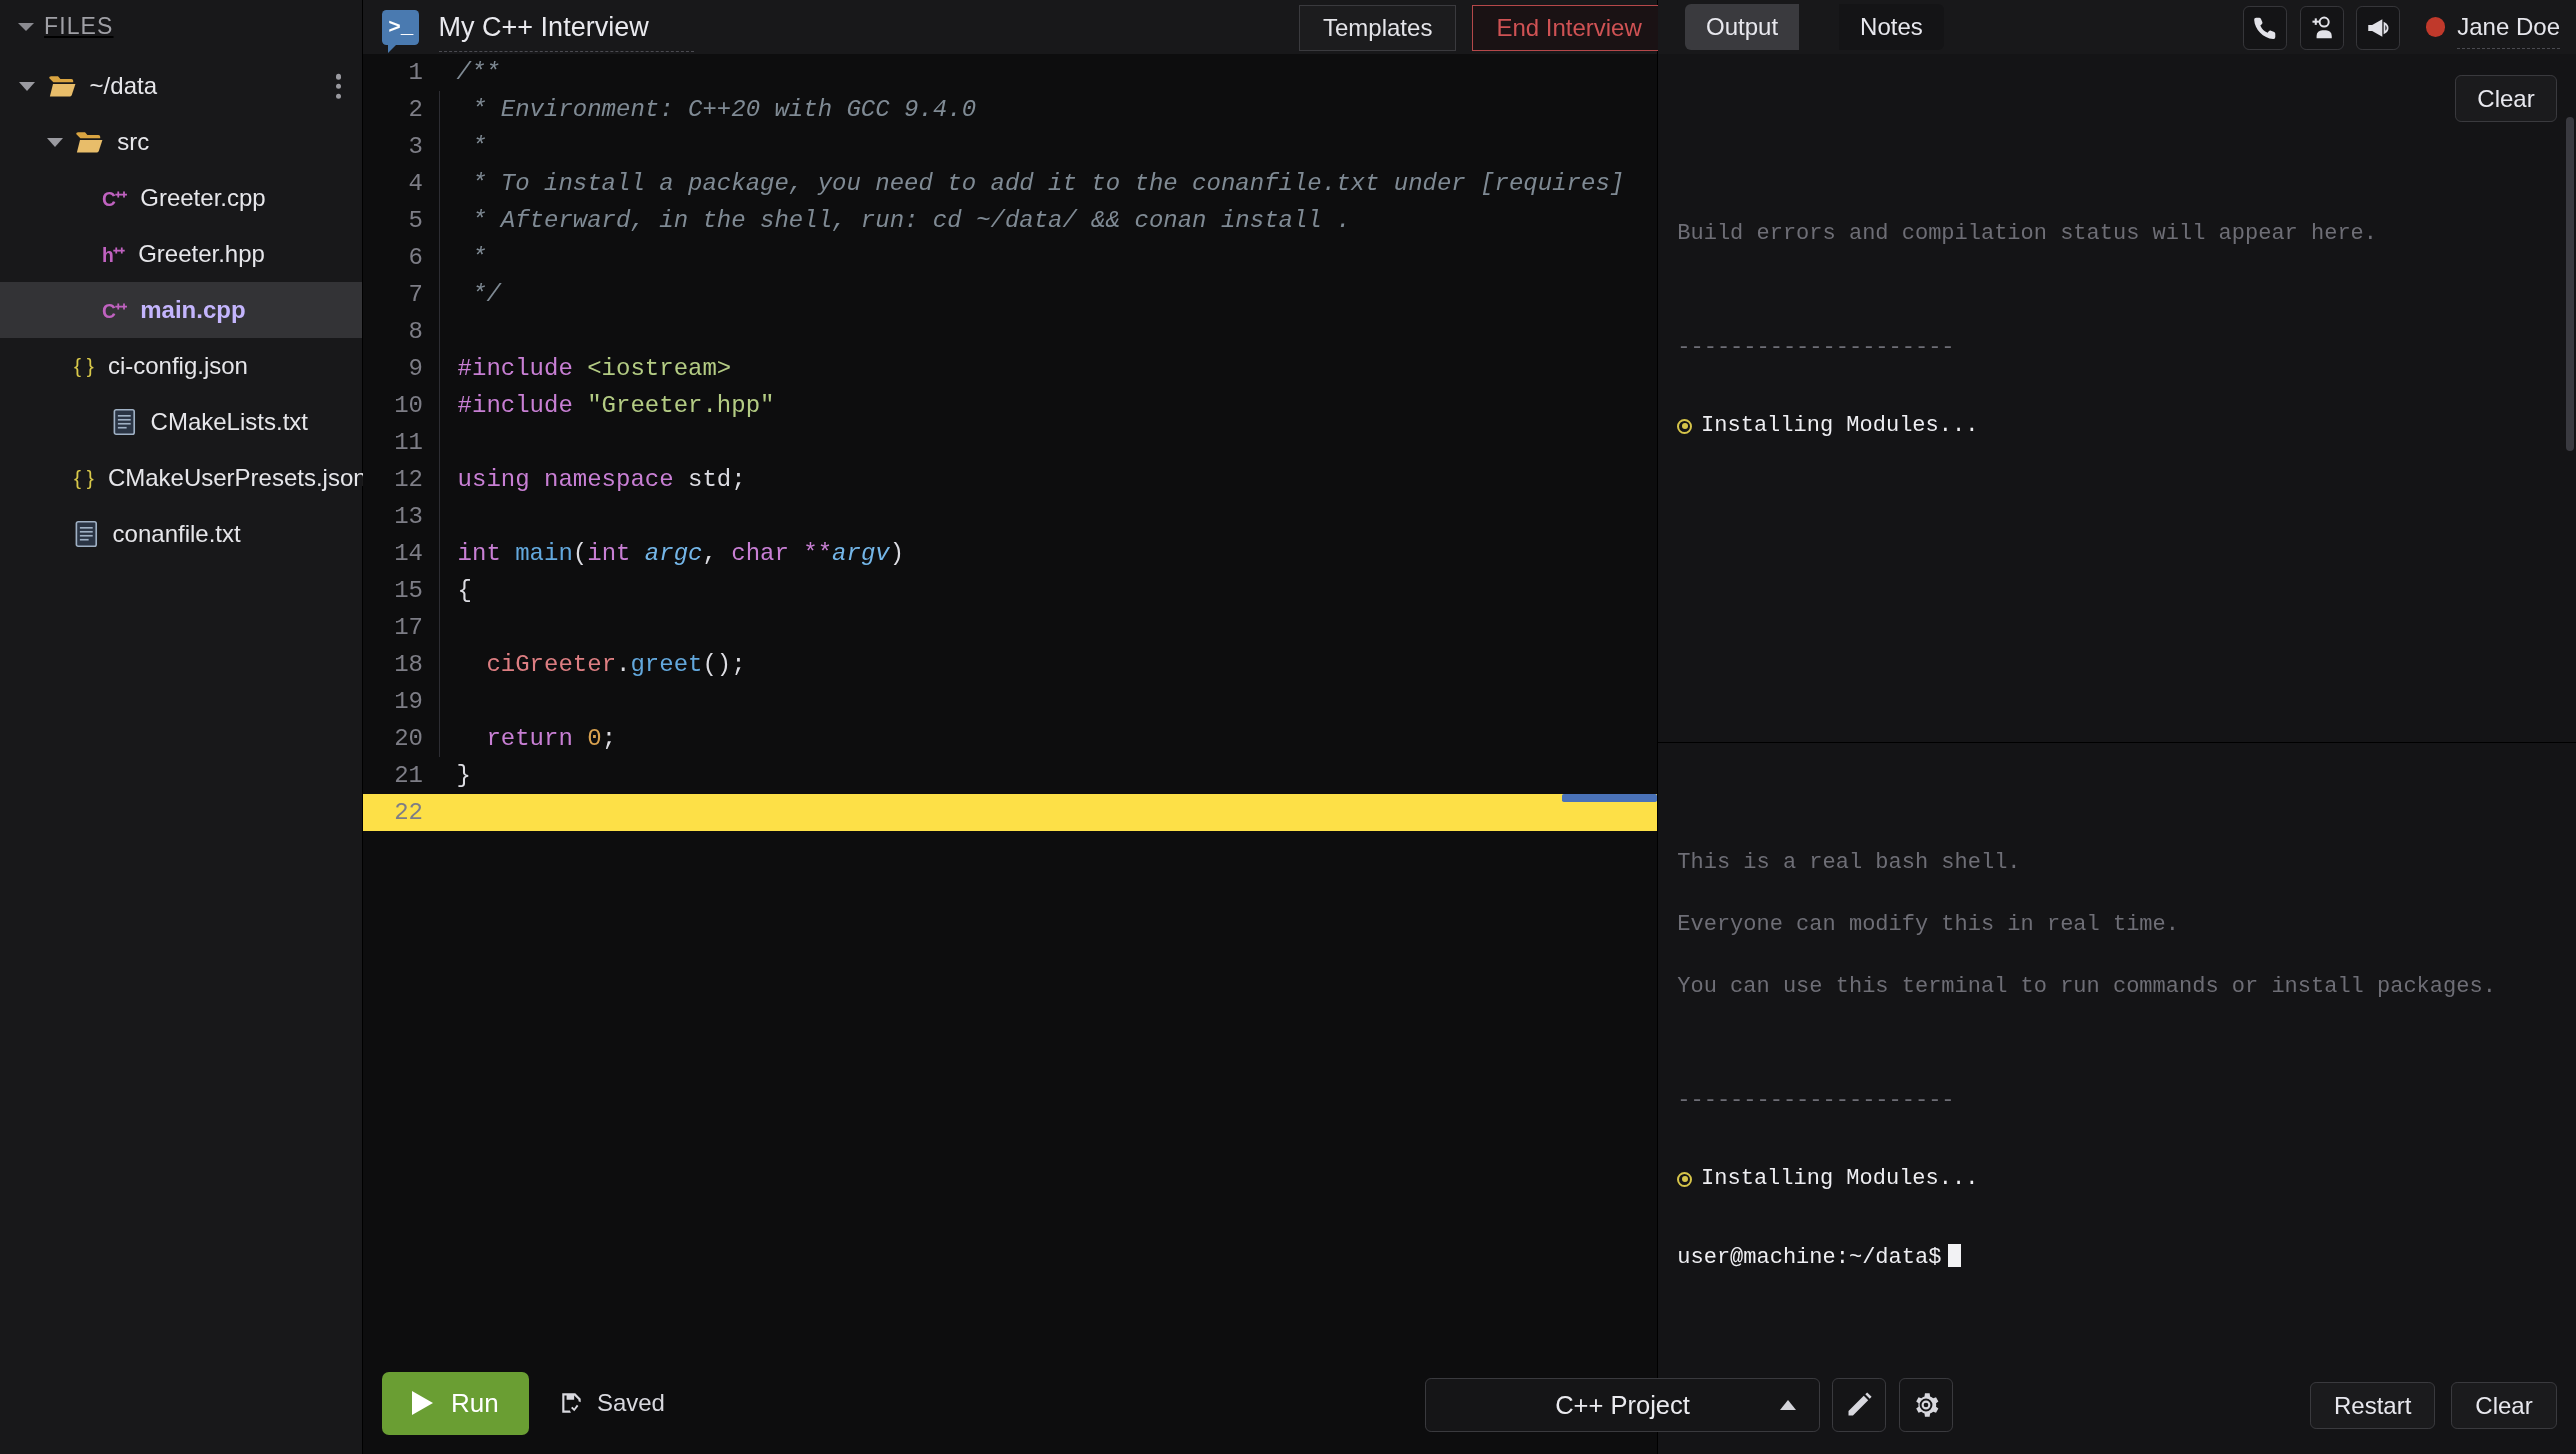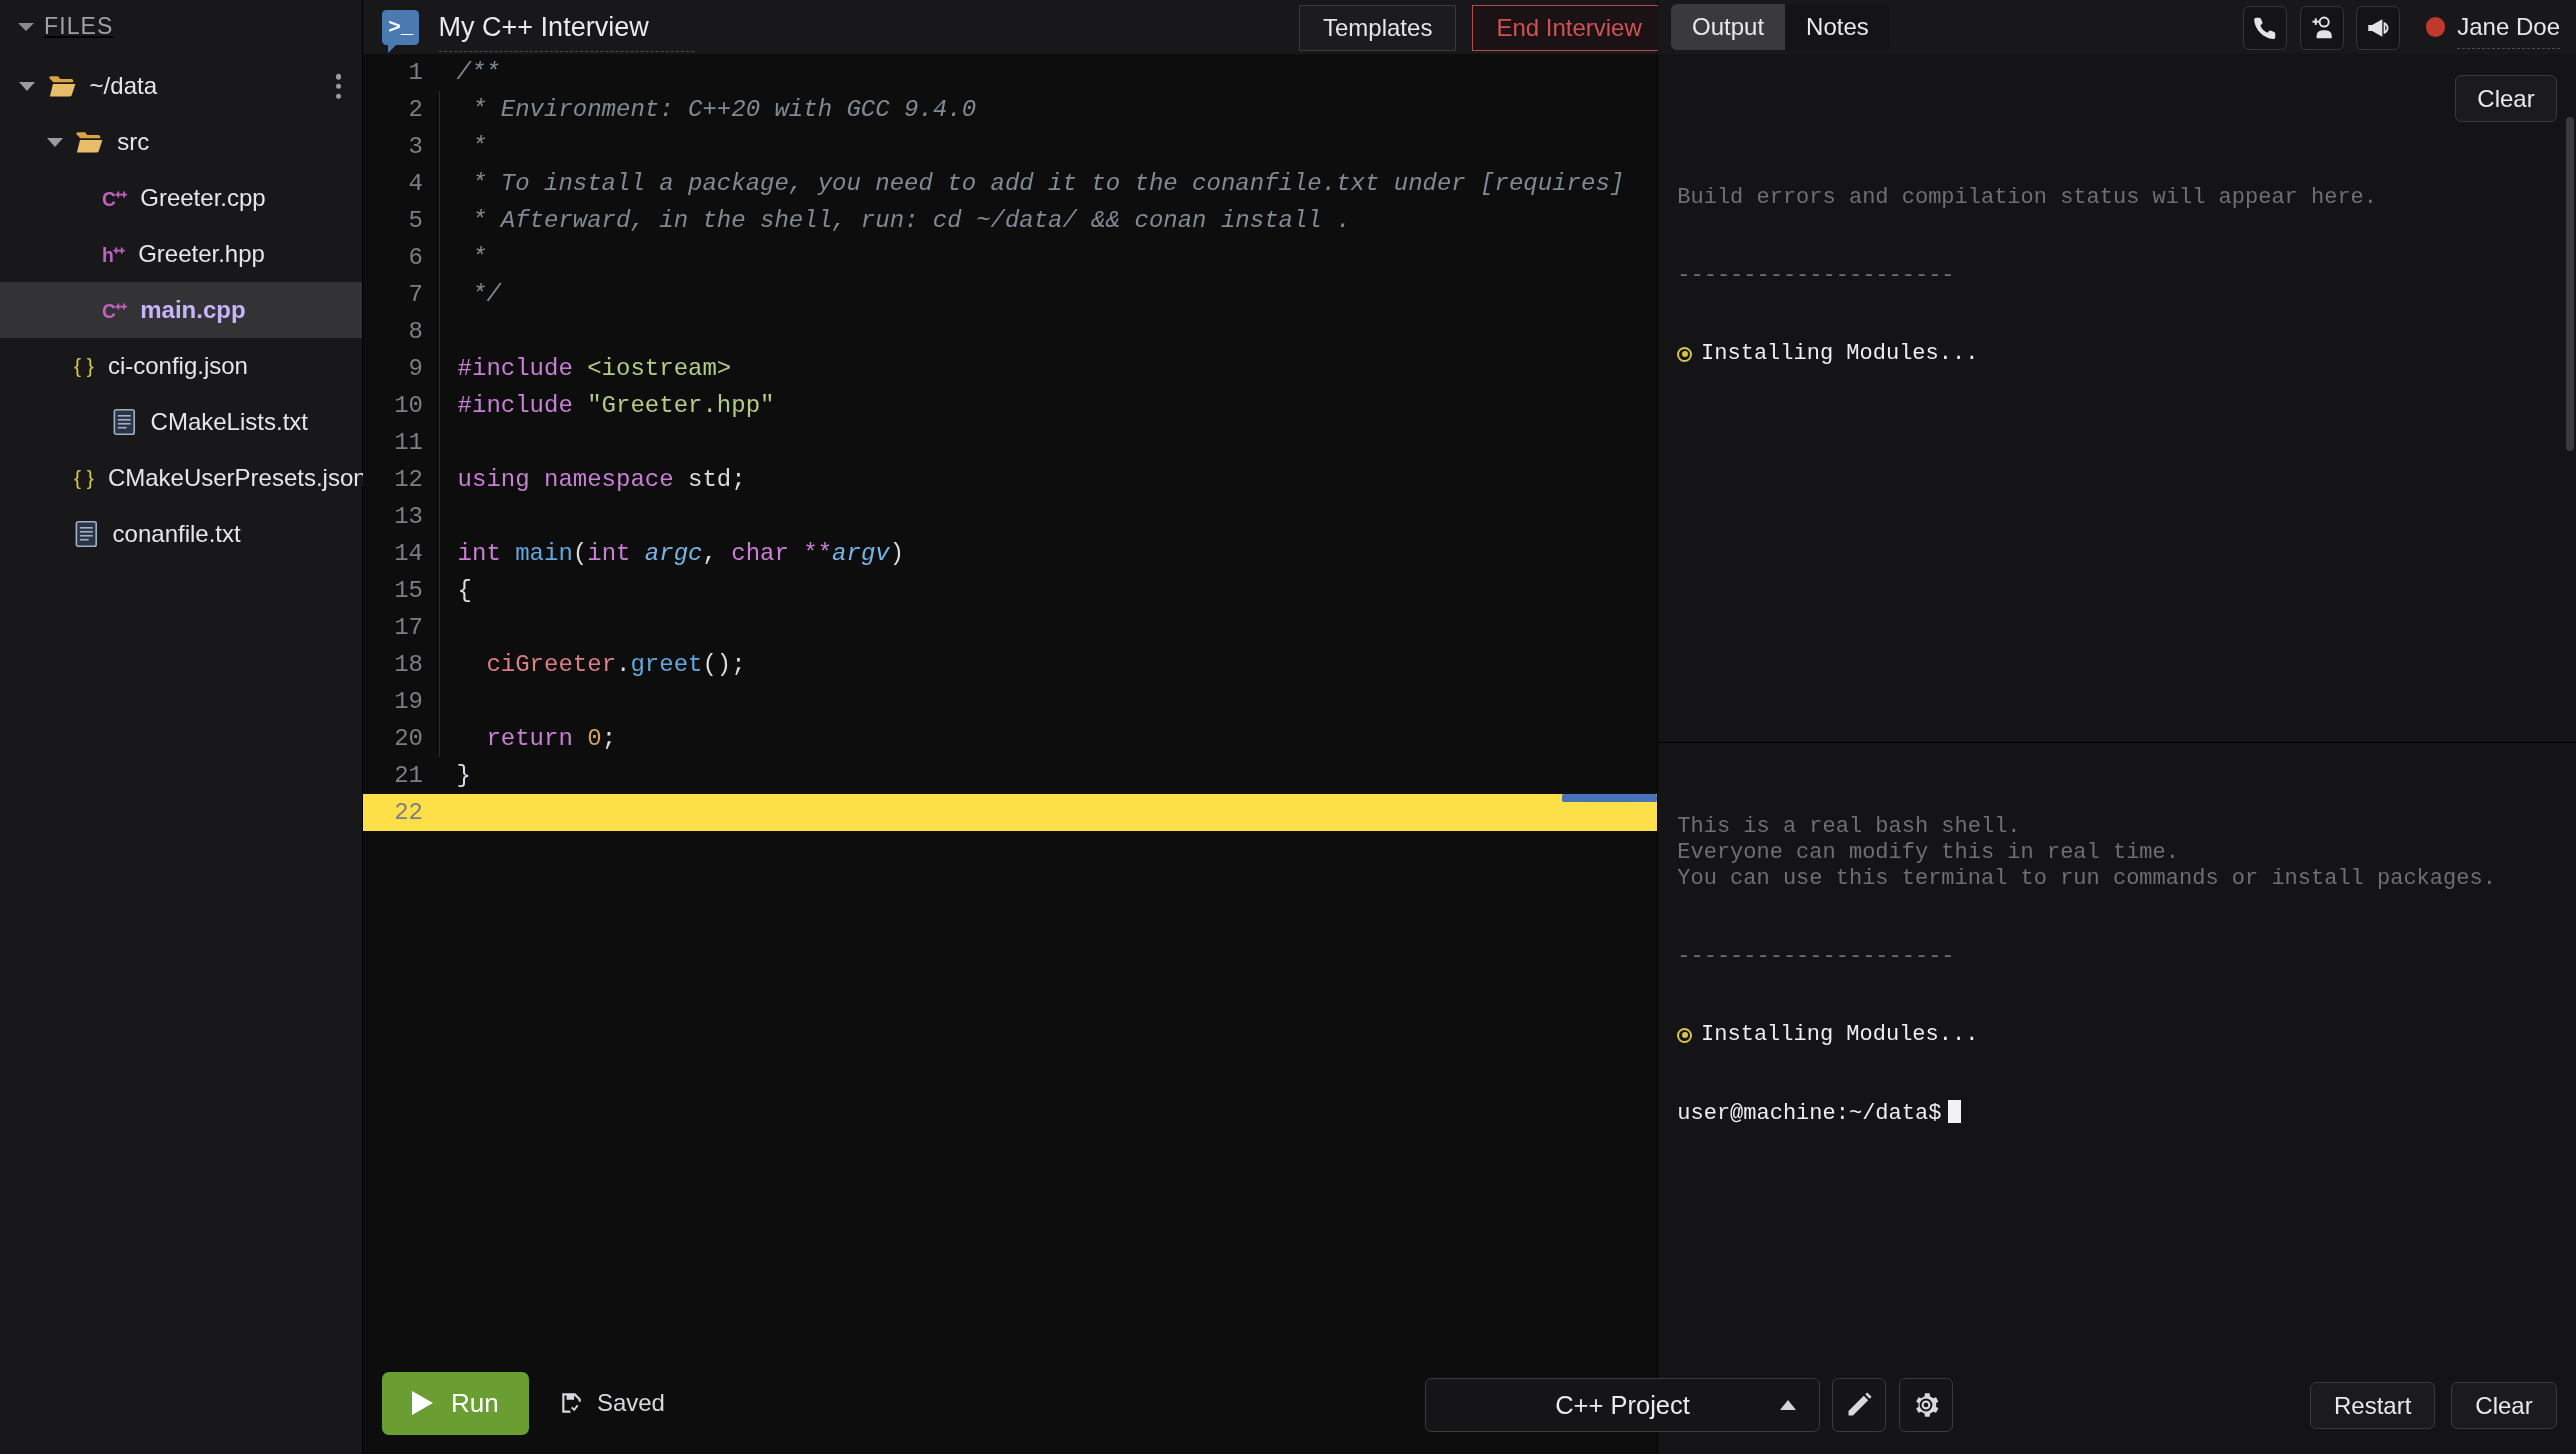--- a/index.html
+++ b/index.html
@@ -156,42 +156,42 @@
     background: #151517; display: flex; align-items: center; justify-content: center; cursor: pointer;
   }
 
   
   .right {
     width: 919px; flex: 0 0 919px; height: 100%;
     background: #141416; display: flex; flex-direction: column;
     border-left: 0.9px solid #000;
   }
   .rtop { height: 54px; flex: 0 0 54px; display: flex; align-items: center; position: relative; background: #18181a; }
-  .tabs { display: flex; margin-left: 13px; border-radius: 6.1px; overflow: hidden; }
+  .tabs { display: flex; margin-left: 27px; border-radius: 6.1px; overflow: hidden; gap: 40px; }
   .tab { height: 46px; padding: 0 21px; display: flex; align-items: center;
          font-size: 24px; color: #e8e8ee; cursor: pointer; background: #141416; }
   .tab.active { background: #3a3a3e; }
   .ricons { position: absolute; right: 176px; top: 6.1px; display: flex; gap: 12.3px; }
   .ribtn { width: 44px; height: 44px; border: 0.9px solid #36363a; border-radius: 6.1px;
            display: flex; align-items: center; justify-content: center; cursor: pointer; background: #141416; }
   .user { position: absolute; right: 16px; top: 50%; transform: translateY(-50%);
           display: flex; align-items: center; gap: 12.3px; }
   .reddot { width: 19.3px; height: 19.3px; border-radius: 50%; background: #c0392b; }
   .uname { color: #e6e6ec; font-size: 24px; position: relative; white-space: nowrap; }
   .uname::after { content: ""; position: absolute; left: 0; bottom: -8px; width: 100%;
                   border-bottom: 1.8px dashed #4a4a50; }
 
   .outpanel { flex: 0 0 689px; position: relative; background: #141416; overflow: hidden;
               border-bottom: 1.8px solid #000; }
   .clearbtn-top { position: absolute; right: 19.3px; top: 21px; height: 47px; padding: 0 21px;
                   border: 0.9px solid #3a3a3e; border-radius: 6.1px; background: #1b1b1d;
                   display: flex; align-items: center; color: #e8e8ee; font-size: 24px; cursor: pointer; }
   .mono { font-family: "Liberation Mono", monospace; font-size: 22px; line-height: 26px; white-space: pre; }
   .outbody { padding: 79px 0 0 19.3px; }
-  .dim { color: #6e6e76; }
+  .dim { color: #6e6e76; margin-top: 36px; }
   .outline-row { display: flex; align-items: center; gap: 8.8px; color: #eeeef2; }
   .bullseye { width: 15px; height: 15px; border-radius: 50%; border: 2.6px solid #d6c44a;
               position: relative; flex: 0 0 15px; }
   .bullseye::after { content: ""; position: absolute; inset: 2.6px; border-radius: 50%; background: #d6c44a; }
   .bullseye.green { border-color: #5db35d; }
   .bullseye.green::after { background: #5db35d; }
   .vscroll { position: absolute; right: 1.8px; top: 63px; width: 8px; height: 334px;
              background: #3a3a40; border-radius: 4.4px; }
 
   .termpanel { flex: 1 1 auto; position: relative; background: #141416; overflow: hidden; }

